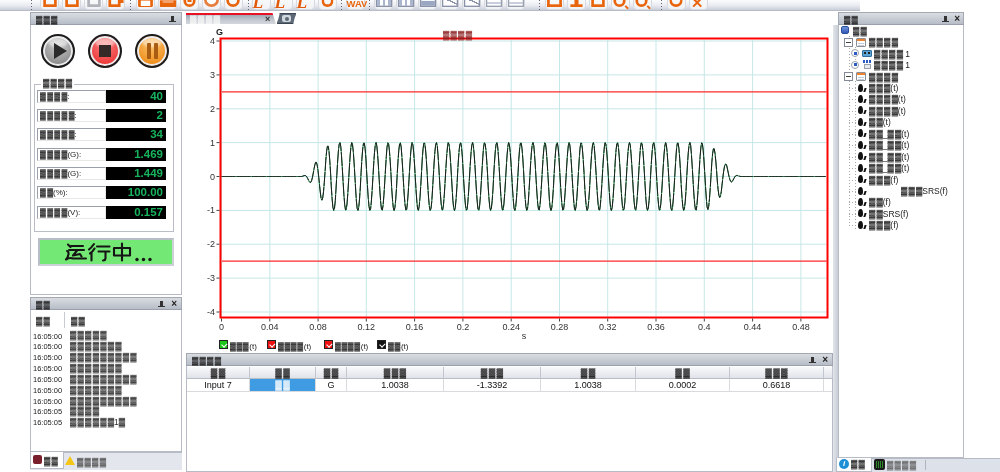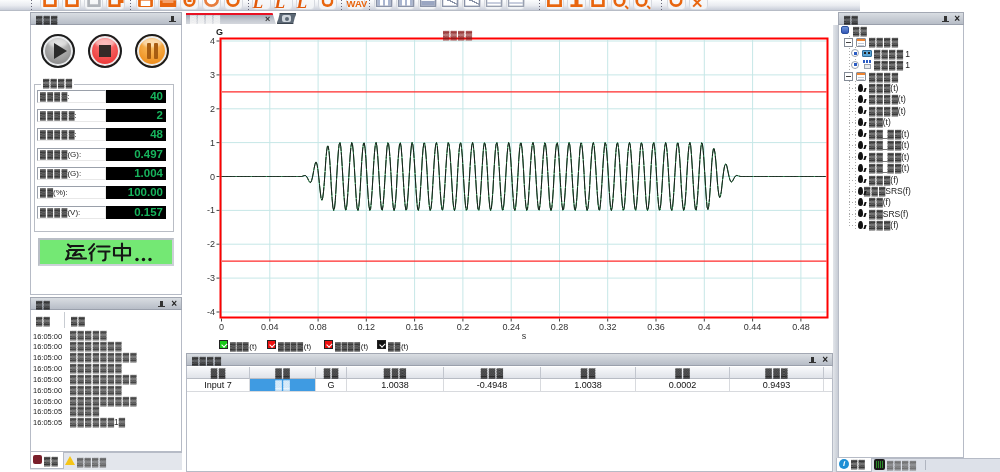--- a/index.html
+++ b/index.html
@@ -160,25 +160,25 @@
       <div class="abs" style="left:10px;top:7px;width:4px;height:16px;background:#a85d12;border-radius:1px"></div>
       <div class="abs" style="left:17px;top:7px;width:4px;height:16px;background:#a85d12;border-radius:1px"></div>
     </div>
     <div class="abs" style="left:34px;top:84px;width:140px;height:148px;border:1px solid #b9bdc5"></div>
     <div class="abs t8" style="left:41px;top:78px;background:#fff;padding:0 2px"><span class="z">▓▓▓▓</span></div>
     <div class="lab" style="left:37px;top:90px;width:69px;height:13px"><span class="z">▓▓▓▓</span>:</div>
     <div class="val" style="left:106px;top:90px;width:60px;height:13px">40</div>
     <div class="lab" style="left:37px;top:109px;width:69px;height:13px"><span class="z">▓▓▓▓▓</span>:</div>
     <div class="val" style="left:106px;top:109px;width:60px;height:13px">2</div>
     <div class="lab" style="left:37px;top:128px;width:69px;height:13px"><span class="z">▓▓▓▓▓</span>:</div>
-    <div class="val" style="left:106px;top:128px;width:60px;height:13px">48</div>
+    <div class="val" style="left:106px;top:128px;width:60px;height:13px">34</div>
     <div class="lab" style="left:37px;top:148px;width:69px;height:13px"><span class="z">▓▓▓▓</span>(G):</div>
-    <div class="val" style="left:106px;top:148px;width:60px;height:13px">0.497</div>
+    <div class="val" style="left:106px;top:148px;width:60px;height:13px">1.469</div>
     <div class="lab" style="left:37px;top:167px;width:69px;height:13px"><span class="z">▓▓▓▓</span>(G):</div>
-    <div class="val" style="left:106px;top:167px;width:60px;height:13px">1.004</div>
+    <div class="val" style="left:106px;top:167px;width:60px;height:13px">1.449</div>
     <div class="lab" style="left:37px;top:186px;width:69px;height:13px"><span class="z">▓▓</span>(%):</div>
     <div class="val" style="left:106px;top:186px;width:60px;height:13px">100.00</div>
     <div class="lab" style="left:37px;top:206px;width:69px;height:13px"><span class="z">▓▓▓▓</span>(V):</div>
     <div class="val" style="left:106px;top:206px;width:60px;height:13px">0.157</div>
     <div class="abs" style="left:38px;top:238px;width:136px;height:28px;background:#74e874;border:2px solid #ccd1d7;border-top-color:#b9bec6;border-left-color:#b9bec6">
       <svg width="132" height="24" viewBox="0 0 132 24" style="position:absolute;left:0;top:0">
         <g stroke="#151515" stroke-width="2.1" fill="none" stroke-linecap="round" stroke-linejoin="round">
           <path d="M31 6 h12 M29 10 h15 M37.5 10 l-4.5 5.5 M33 15.5 l7 -1.5 l1.5 2.5"></path>
           <path d="M28 4.5 l2.5 2.5 M27 11 q2 .5 1.5 3 q-.5 3.5 -2.5 5.5 q4 -2.5 7 -1 h13"></path>
           <path d="M54 4 q-2.5 3.5 -5 5.5 M54.5 8.5 q-2 3.5 -4.5 5 M51.5 12 v8.5"></path>
@@ -342,24 +342,24 @@
     <div class="th" style="left:347px;top:367px;width:97px;height:12px"><span class="z">▓▓▓</span></div>
     <div class="th" style="left:444px;top:367px;width:97px;height:12px"><span class="z">▓▓▓</span></div>
     <div class="th" style="left:541px;top:367px;width:95px;height:12px"><span class="z">▓▓</span></div>
     <div class="th" style="left:636px;top:367px;width:94px;height:12px"><span class="z">▓▓</span></div>
     <div class="th" style="left:730px;top:367px;width:94px;height:12px"><span class="z">▓▓▓</span></div>
     <div class="th" style="left:824px;top:367px;width:9px;height:12px"></div>
     <div class="td" style="left:187px;top:379px;width:63px;height:12px">Input 7</div>
     <div class="td" style="left:250px;top:379px;width:66px;height:12px;background:#3f9be2;color:#fff"><span class="z">▓▓</span></div>
     <div class="td" style="left:316px;top:379px;width:31px;height:12px">G</div>
     <div class="td" style="left:347px;top:379px;width:97px;height:12px">1.0038</div>
-    <div class="td" style="left:444px;top:379px;width:97px;height:12px">-0.4948</div>
+    <div class="td" style="left:444px;top:379px;width:97px;height:12px">-1.3392</div>
     <div class="td" style="left:541px;top:379px;width:95px;height:12px">1.0038</div>
     <div class="td" style="left:636px;top:379px;width:94px;height:12px">0.0002</div>
-    <div class="td" style="left:730px;top:379px;width:94px;height:12px">0.9493</div>
+    <div class="td" style="left:730px;top:379px;width:94px;height:12px">0.6618</div>
     <div class="abs" style="left:187px;top:391px;width:645px;height:1px;background:#d8dade"></div>
     <div class="abs cap" style="left:838px;top:12px;width:126px;height:13px">
       <span class="capt"><span class="z">▓▓</span></span>
       <span class="pin" style="right:14px"></span>
       <span class="xbtn" style="right:3px">×</span>
     </div>
     <div class="abs body" style="left:838px;top:25px;width:126px;height:433px"></div>
     <div class="abs" style="left:849px;top:36px;width:1px;height:190px;background:repeating-linear-gradient(#aaa 0 1px,transparent 1px 3px)"></div>
     <div class="abs" style="left:855px;top:47px;width:1px;height:23px;background:repeating-linear-gradient(#aaa 0 1px,transparent 1px 3px)"></div>
     <div class="abs" style="left:855px;top:81px;width:1px;height:149px;background:repeating-linear-gradient(#aaa 0 1px,transparent 1px 3px)"></div>
@@ -408,21 +408,21 @@
     <div class="leafic" style="left:858px;top:152.1px"></div>
     <div class="trow" style="left:869px;top:151.6px"><span class="z">▓▓</span>_<span class="z">▓▓</span>(t)</div>
     <div class="abs" style="left:849px;top:168.1px;width:8px;height:1px;background:repeating-linear-gradient(90deg,#aaa 0 1px,transparent 1px 3px)"></div>
     <div class="leafic" style="left:858px;top:163.6px"></div>
     <div class="trow" style="left:869px;top:163.1px"><span class="z">▓▓</span>_<span class="z">▓▓</span>(t)</div>
     <div class="abs" style="left:849px;top:179.5px;width:8px;height:1px;background:repeating-linear-gradient(90deg,#aaa 0 1px,transparent 1px 3px)"></div>
     <div class="leafic" style="left:858px;top:175.0px"></div>
     <div class="trow" style="left:869px;top:174.5px"><span class="z">▓▓▓</span>(f)</div>
     <div class="abs" style="left:849px;top:191.0px;width:8px;height:1px;background:repeating-linear-gradient(90deg,#aaa 0 1px,transparent 1px 3px)"></div>
     <div class="leafic" style="left:858px;top:186.5px"></div>
-    <div class="trow" style="left:864px;top:186.0px"><span class="z">▓▓▓</span>SRS(f)</div>
+    <div class="trow" style="left:901px;top:186.0px"><span class="z">▓▓▓</span>SRS(f)</div>
     <div class="abs" style="left:849px;top:202.4px;width:8px;height:1px;background:repeating-linear-gradient(90deg,#aaa 0 1px,transparent 1px 3px)"></div>
     <div class="leafic" style="left:858px;top:197.9px"></div>
     <div class="trow" style="left:869px;top:197.4px"><span class="z">▓▓</span>(f)</div>
     <div class="abs" style="left:849px;top:213.9px;width:8px;height:1px;background:repeating-linear-gradient(90deg,#aaa 0 1px,transparent 1px 3px)"></div>
     <div class="leafic" style="left:858px;top:209.4px"></div>
     <div class="trow" style="left:869px;top:208.9px"><span class="z">▓▓</span>SRS(f)</div>
     <div class="abs" style="left:849px;top:225.3px;width:8px;height:1px;background:repeating-linear-gradient(90deg,#aaa 0 1px,transparent 1px 3px)"></div>
     <div class="leafic" style="left:858px;top:220.8px"></div>
     <div class="trow" style="left:869px;top:220.3px"><span class="z">▓▓▓</span>(f)</div>
     <div class="abs" style="left:838px;top:458px;width:162px;height:14px;background:#dde1e9;border-top:1px solid #b6bbc6"></div>

